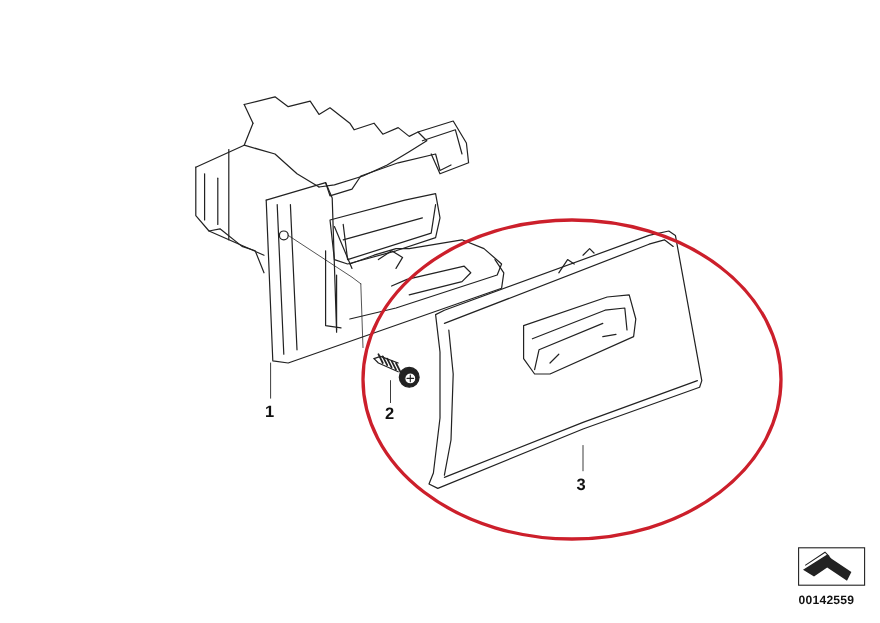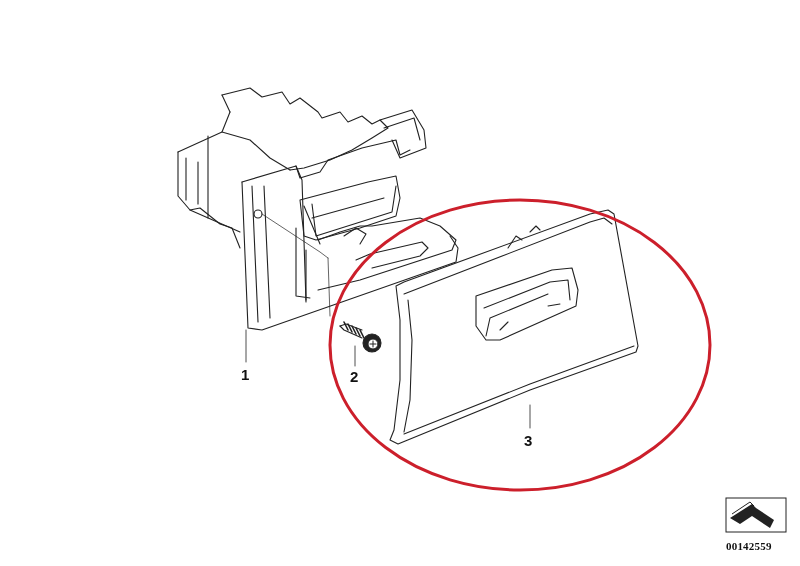--- a/index.html
+++ b/index.html
@@ -1,19 +1,19 @@
 <!DOCTYPE html>
 <html><head>
   <meta charset="utf-8">
   <style>
     html, body { margin: 0; padding: 0; background: #ffffff; }
     body { width: 800px; height: 566px; position: relative; overflow: hidden; font-family: "Liberation Sans", sans-serif; }
     #diagram { position: absolute; left: 0; top: 0; }
     .callout { position: absolute; font-weight: bold; font-size: 15px; color: #111; font-family: "Liberation Sans", sans-serif; }
-    .ref-number { position: absolute; left: 726px; top: 540px; font-size: 11px; font-weight: bold; color: #111; font-family: Liberation Serif, serif; letter-spacing: 0.2px; }
+    .ref-number { position: absolute; left: 726px; top: 540px; font-size: 11px; font-weight: bold; color: #111; font-family: Liberation Sans, sans-serif; letter-spacing: 0.2px; }
   </style>
 </head>
 <body>
 
 <svg id="diagram" width="800" height="566" viewBox="0 0 800 566" xmlns="http://www.w3.org/2000/svg">
   <g fill="none" stroke="#222" stroke-width="1.1" stroke-linejoin="round" stroke-linecap="round">
 
     <g>
 
       <path d="M222,95 L250,88 L262,97 L282,92 L290,104 L300,98 L318,112 L322,118 L340,112 L348,122 L362,116 L372,124 L380,120 L388,128 L372,138 L352,150 L330,160 L304,168 L290,170"></path>

